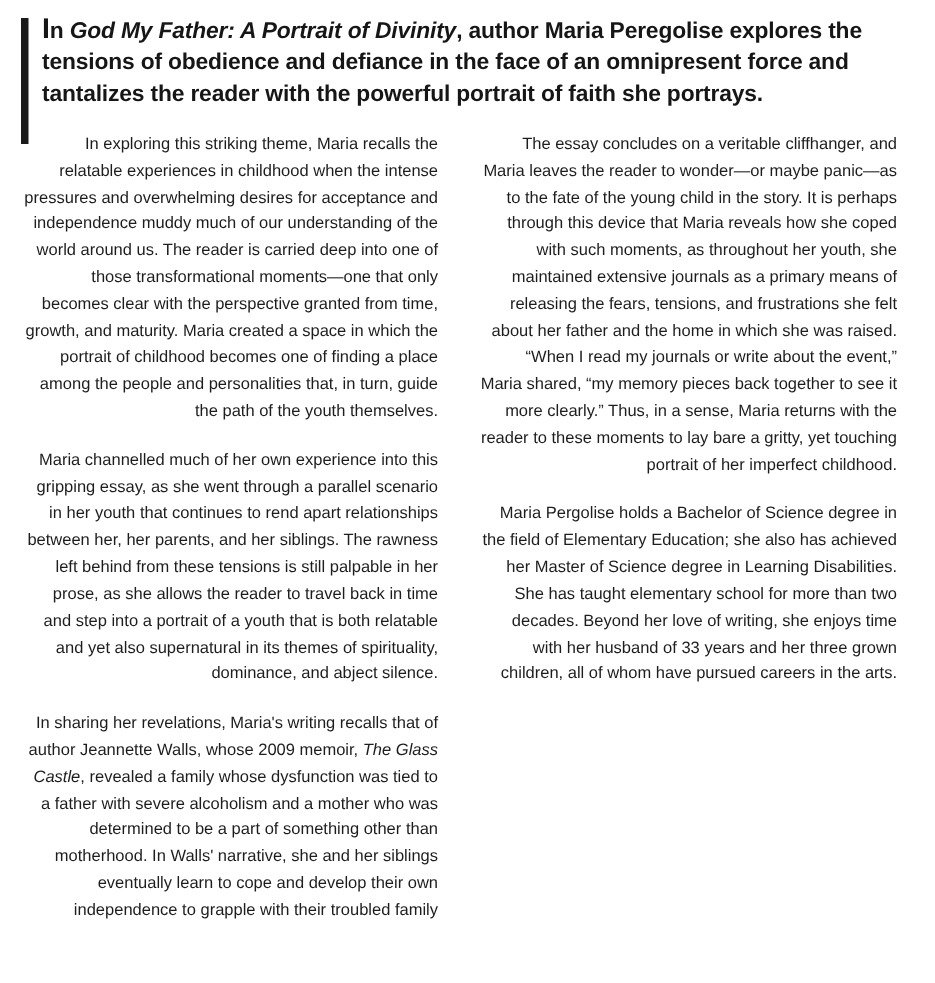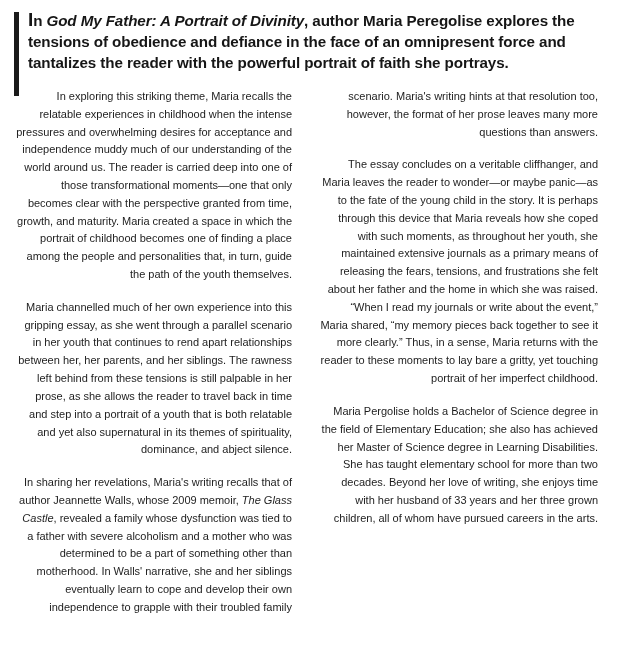--- a/index.html
+++ b/index.html
@@ -97,19 +97,18 @@
 
   <div class="columns">
 
     <div class="col">
       <p>In exploring this striking theme, Maria recalls the relatable experiences in childhood when the intense pressures and overwhelming desires for acceptance and independence muddy much of our understanding of the world around us. The reader is carried deep into one of those transformational moments—one that only becomes clear with the perspective granted from time, growth, and maturity. Maria created a space in which the portrait of childhood becomes one of finding a place among the people and personalities that, in turn, guide the path of the youth themselves.</p>
       <p>Maria channelled much of her own experience into this gripping essay, as she went through a parallel scenario in her youth that continues to rend apart relationships between her, her parents, and her siblings. The rawness left behind from these tensions is still palpable in her prose, as she allows the reader to travel back in time and step into a portrait of a youth that is both relatable and yet also supernatural in its themes of spirituality, dominance, and abject silence.</p>
       <p><span>In sharing her revelations, Maria's writing recalls that of author Jeannette Walls, whose 2009 memoir, </span><em>The Glass Castle</em><span>, revealed a family whose dysfunction was tied to a father with severe alcoholism and a mother who was determined to be a part of something other than motherhood. In Walls' narrative, she and her siblings eventually learn to cope and develop their own independence to grapple with their troubled family</span></p>
     </div>
 
     <div class="col">
-      <p class="cont">scenario. Maria's writing hints at that resolution too, however, the format of her prose leaves many more questions than answers.</p>
       <p>The essay concludes on a veritable cliffhanger, and Maria leaves the reader to wonder—or maybe panic—as to the fate of the young child in the story. It is perhaps through this device that Maria reveals how she coped with such moments, as throughout her youth, she maintained extensive journals as a primary means of releasing the fears, tensions, and frustrations she felt about her father and the home in which she was raised. “When I read my journals or write about the event,” Maria shared, “my memory pieces back together to see it more clearly.” Thus, in a sense, Maria returns with the reader to these moments to lay bare a gritty, yet touching portrait of her imperfect childhood.</p>
       <p>Maria Pergolise holds a Bachelor of Science degree in the field of Elementary Education; she also has achieved her Master of Science degree in Learning Disabilities. She has taught elementary school for more than two decades. Beyond her love of writing, she enjoys time with her husband of 33 years and her three grown children, all of whom have pursued careers in the arts.</p>
     </div>
 
   </div>
 </div>
 
 </body></html>

